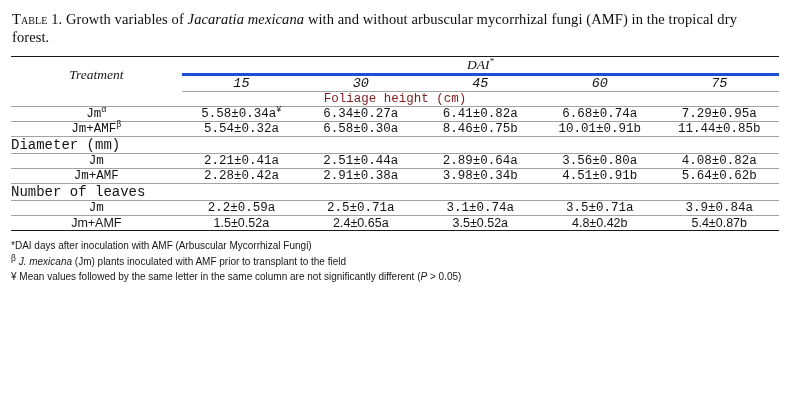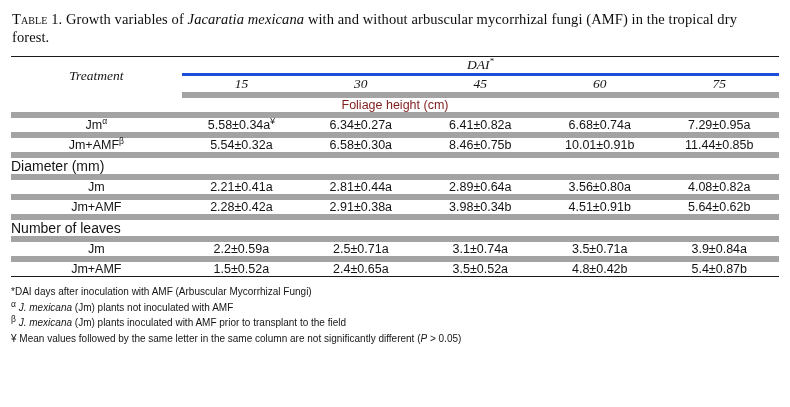--- a/index.html
+++ b/index.html
@@ -48,21 +48,22 @@
     padding: 0;
     font-weight: normal;
   }
   .rule-top td {
     border-top: 1.4px solid #1a1a1a;
   }
   .rule-bottom td {
     border-bottom: 1.4px solid #1a1a1a;
   }
   .hline td {
-    border-bottom: 6px solid #a3a3a3;
+    border-bottom: 1px solid #a3a3a3;
+    font-family: Liberation Mono, monospace;
   }
   .treat-cell {
     width: 170px;
     text-align: center;
     font-style: italic;
     font-size: 13.5px;
     font-family: "Liberation Serif", serif;
     vertical-align: middle;
     padding: 6px 0 6px 0;
   }
@@ -172,21 +173,21 @@
         <td class="val">10.01±0.91b</td>
         <td class="val">11.44±0.85b</td>
       </tr>
 
       <tr class="hline">
         <td class="section-label-left" colspan="6">Diameter (mm)</td>
       </tr>
       <tr class="hline">
         <td class="rowlabel">Jm</td>
         <td class="val">2.21±0.41a</td>
-        <td class="val">2.81±0.44a</td>
+        <td class="val">2.51±0.44a</td>
         <td class="val">2.89±0.64a</td>
         <td class="val">3.56±0.80a</td>
         <td class="val">4.08±0.82a</td>
       </tr>
       <tr class="hline">
         <td class="rowlabel">Jm+AMF</td>
         <td class="val">2.28±0.42a</td>
         <td class="val">2.91±0.38a</td>
         <td class="val">3.98±0.34b</td>
         <td class="val">4.51±0.91b</td>
@@ -210,18 +211,17 @@
         <td class="val">2.4±0.65a</td>
         <td class="val">3.5±0.52a</td>
         <td class="val">4.8±0.42b</td>
         <td class="val">5.4±0.87b</td>
       </tr>
     </tbody>
   </table>
 
   <div class="footnotes">
     <div><span>*</span><span>DAI days after inoculation with AMF (Arbuscular Mycorrhizal Fungi)</span></div>
-    <div><sup>α</sup><span> </span><span class="fn-ital">J. mexicana</span><span> (Jm) plants not inoculated with AMF</span></div>
     <div><sup>β</sup><span> </span><span class="fn-ital">J. mexicana</span><span> (Jm) plants inoculated with AMF prior to transplant to the field</span></div>
     <div><span>¥</span><span> Mean values followed by the same letter in the same column are not significantly different (</span><span class="fn-ital">P</span><span> &gt; 0.05)</span></div>
   </div>
 
 </div>
 
 </body></html>

